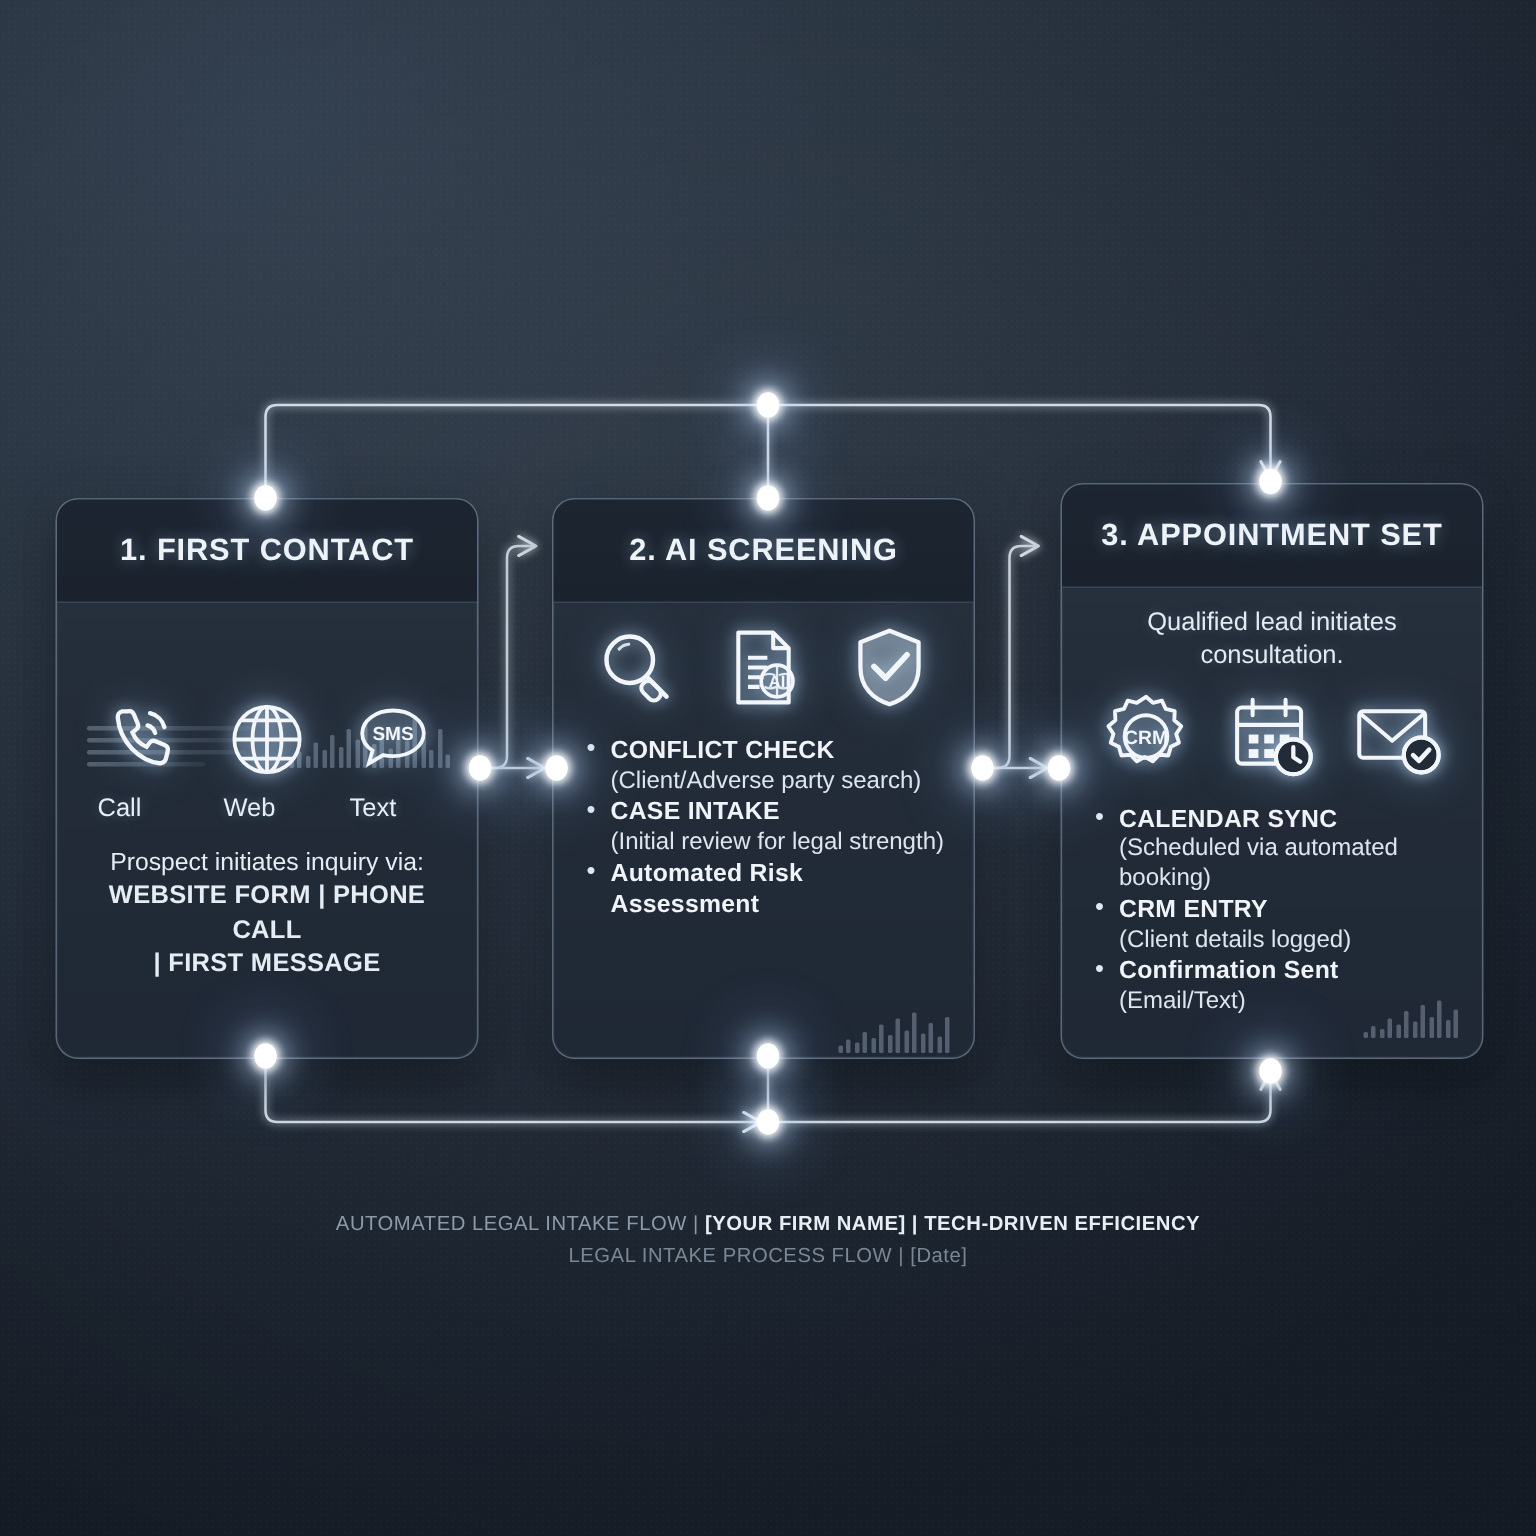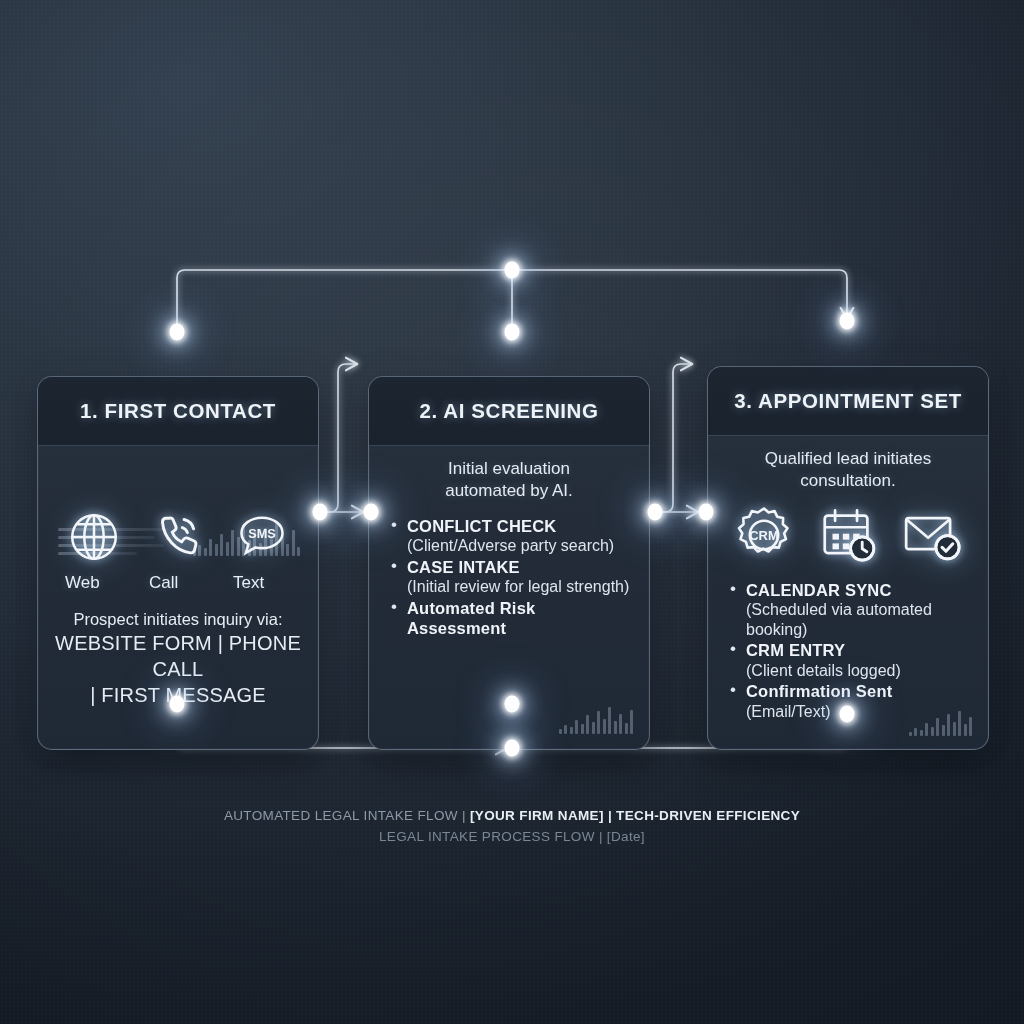--- a/index.html
+++ b/index.html
@@ -44,21 +44,20 @@
   .card{
     position:absolute;
     border:1px solid rgba(173,196,219,.40);
     border-radius:15px;
     background:linear-gradient(180deg,#28323f 0%, #232c38 40%, #1f2835 100%);
     box-shadow:0 0 0 1px rgba(255,255,255,.03) inset,
                0 10px 34px rgba(0,0,0,.45),
                0 0 26px rgba(140,180,225,.08);
     overflow:hidden;
     z-index:4;
-    margin-top:44px;
   }
   .card-head{
     height:68px;display:flex;align-items:center;justify-content:center;
     background:linear-gradient(180deg,#1d2531 0%, #1a222d 100%);
     border-bottom:1px solid rgba(160,185,210,.22);
   }
   .card-title{
     font-size:20.5px;font-weight:700;letter-spacing:.6px;color:#eef3f8;
     text-shadow:0 0 10px rgba(175,210,245,.45);
     white-space:nowrap;
@@ -80,21 +79,21 @@
 
   
   .icon-row{display:flex;justify-content:center;align-items:flex-end;}
   .icon-cell{display:flex;flex-direction:column;align-items:flex-start;}
   .gl{filter:drop-shadow(0 0 5px rgba(190,220,250,.75)) drop-shadow(0 0 14px rgba(150,195,245,.40));}
   .icon-label{font-size:17px;color:#e8eef5;margin-top:7px;text-shadow:0 0 8px rgba(170,205,240,.3);}
 
   .lead{
     text-align:center;font-size:16.5px;line-height:1.3;color:#e6ecf3;
   }
-  .lead b{display:block;font-weight:400;font-size:20px;letter-spacing:.2px;}
+  .lead b{display:block;font-weight:700;font-size:17px;letter-spacing:.2px;}
 
   
   ul.bul{list-style:none;margin:0;padding:0 2px 0 8px;}
   ul.bul>li{position:relative;padding-left:16px;margin-bottom:1px;}
   ul.bul>li::before{
     content:"•";position:absolute;left:0;top:-1px;color:#dfe7f0;font-size:17px;
   }
   .b-main{font-weight:700;font-size:16.5px;color:#f0f4f9;letter-spacing:.2px;line-height:1.25;}
   .b-sub{font-weight:400;font-size:16px;color:#dde5ee;line-height:1.22;}
 
@@ -184,38 +183,38 @@
           <i style="height:18px"></i>
           <i style="height:33px"></i>
         <i style="height:21px"></i>
           <i style="height:12px"></i>
           <i style="height:26px"></i>
           <i style="height:9px"></i>
       </div>
 
       <div class="icon-row" style="margin-top:62px;gap:26px;">
         <div class="icon-cell">
+          <svg class="gl" width="58" height="58" viewBox="0 0 48 48" fill="none" stroke="#f2f6fb" stroke-width="2.4" stroke-linecap="round">
+            <path d="M16.5 8.5c1.6-.4 3 .2 3.6 1.7l2.1 5c.5 1.2.2 2.4-.8 3.2l-2.1 1.7c1.4 3.6 4.2 6.4 7.8 7.9l1.7-2.2c.8-1 2-1.3 3.2-.8l5 2.1c1.5.6 2.1 2 1.7 3.6l-1 4c-.4 1.6-1.8 2.6-3.5 2.4C22.8 35.6 12.4 25.2 11.2 12c-.2-1.7.8-3.1 2.4-3.5z"></path>
+            <path d="M29 9.5c3.8.9 6.9 3.9 7.9 7.7"></path>
+            <path d="M27.6 16.2c2 .6 3.6 2.2 4.2 4.2"></path>
+          </svg>
+          <span class="icon-label">Call</span>
+        </div>
+        <div class="icon-cell">
           <svg class="gl" width="58" height="58" viewBox="0 0 48 48" fill="none" stroke="#f2f6fb" stroke-width="2.1">
             <circle cx="24" cy="24" r="18"></circle>
             <ellipse cx="24" cy="24" rx="8" ry="18"></ellipse>
             <line x1="6" y1="24" x2="42" y2="24"></line>
             <path d="M9.5 13.5 H38.5 M9.5 34.5 H38.5"></path>
             <line x1="24" y1="6" x2="24" y2="42"></line>
           </svg>
           <span class="icon-label">Web</span>
         </div>
         <div class="icon-cell">
-          <svg class="gl" width="58" height="58" viewBox="0 0 48 48" fill="none" stroke="#f2f6fb" stroke-width="2.4" stroke-linecap="round">
-            <path d="M16.5 8.5c1.6-.4 3 .2 3.6 1.7l2.1 5c.5 1.2.2 2.4-.8 3.2l-2.1 1.7c1.4 3.6 4.2 6.4 7.8 7.9l1.7-2.2c.8-1 2-1.3 3.2-.8l5 2.1c1.5.6 2.1 2 1.7 3.6l-1 4c-.4 1.6-1.8 2.6-3.5 2.4C22.8 35.6 12.4 25.2 11.2 12c-.2-1.7.8-3.1 2.4-3.5z"></path>
-            <path d="M29 9.5c3.8.9 6.9 3.9 7.9 7.7"></path>
-            <path d="M27.6 16.2c2 .6 3.6 2.2 4.2 4.2"></path>
-          </svg>
-          <span class="icon-label">Call</span>
-        </div>
-        <div class="icon-cell">
           <svg class="gl" width="58" height="58" viewBox="0 0 48 48" fill="none" stroke="#f2f6fb" stroke-width="2.1">
             <path d="M24 8c9.4 0 17 5.6 17 12.6S33.4 33.2 24 33.2c-1.9 0-3.7-.2-5.4-.6l-7.9 4.6 2-7.1C9 27.8 7 24.4 7 20.6 7 13.6 14.6 8 24 8z"></path>
             <text x="24" y="24.5" text-anchor="middle" font-family="Liberation Sans, sans-serif" font-size="10.5" font-weight="700" fill="#f2f6fb" stroke="none">SMS</text>
           </svg>
           <span class="icon-label">Text</span>
         </div>
       </div>
 
       <div class="lead" style="margin-top:16px;">
         <span>Prospect initiates inquiry via:</span>
@@ -224,25 +223,41 @@
       </div>
 
     </div>
   </div>
 
   <div class="card" style="left:368px;top:332px;width:280px;height:372px;">
     <div class="card-head">
       <div class="card-title">2. AI SCREENING</div>
     </div>
     <div class="card-body">
-      <p class="subtitle">
-        <span>Initial evaluation</span><br>
-        <span>automated by AI.</span>
-      </p>
-
+
+      <div class="icon-row" style="margin-top:12px;gap:22px;">
+        <svg class="gl" width="62" height="62" viewBox="0 0 48 48" fill="none" stroke="#f2f6fb" stroke-width="2.3" stroke-linecap="round">
+          <circle cx="20" cy="20" r="12"></circle>
+          <path d="M14.5 14.5a7.6 7.6 0 0 1 5-2.5" stroke-width="1.6" opacity=".85"></path>
+          <path d="M29 29 L39 39"></path>
+          <rect x="27.5" y="30.5" width="7" height="11" rx="3.2" transform="rotate(-45 31 36)" stroke-width="2.1"></rect>
+        </svg>
+        <svg class="gl" width="62" height="62" viewBox="0 0 48 48" fill="none" stroke="#f2f6fb" stroke-width="2.1" stroke-linejoin="round">
+          <path d="M11 6h18l8 8v28H11z"></path>
+          <path d="M29 6v8h8"></path>
+          <path d="M16 19h10 M16 24h10 M16 29h8 M16 34h6"></path>
+          <circle cx="31" cy="31" r="8.2" stroke-width="1.9"></circle>
+          <path d="M31 23.5v15 M24 28c2-1 4-1 6 0 M38 28c-2-1-4-1-6 0 M24.5 34c2 1 4 1 6 0 M37.5 34c-2 1-4 1-6 0" stroke-width="1.2" opacity=".9"></path>
+          <text x="31" y="34" text-anchor="middle" font-family="Liberation Sans, sans-serif" font-size="8.5" font-weight="700" fill="#f2f6fb" stroke="none">AI</text>
+        </svg>
+        <svg class="gl" width="62" height="62" viewBox="0 0 48 48" fill="none" stroke="#f2f6fb" stroke-width="2.2" stroke-linecap="round" stroke-linejoin="round">
+          <path d="M24 5l15 6v13c0 10-6.4 16.2-15 19-8.6-2.8-15-9-15-19V11z" fill="rgba(225,235,246,.22)"></path>
+          <path d="M16 23.5l6 6 11-12" stroke-width="3"></path>
+        </svg>
+      </div>
 
       <ul class="bul" style="margin-top:14px;">
         <li>
           <div class="b-main">CONFLICT CHECK</div>
           <div class="b-sub">(Client/Adverse party search)</div>
         </li>
         <li>
           <div class="b-main">CASE INTAKE</div>
           <div class="b-sub">(Initial review for legal strength)</div>
         </li>

